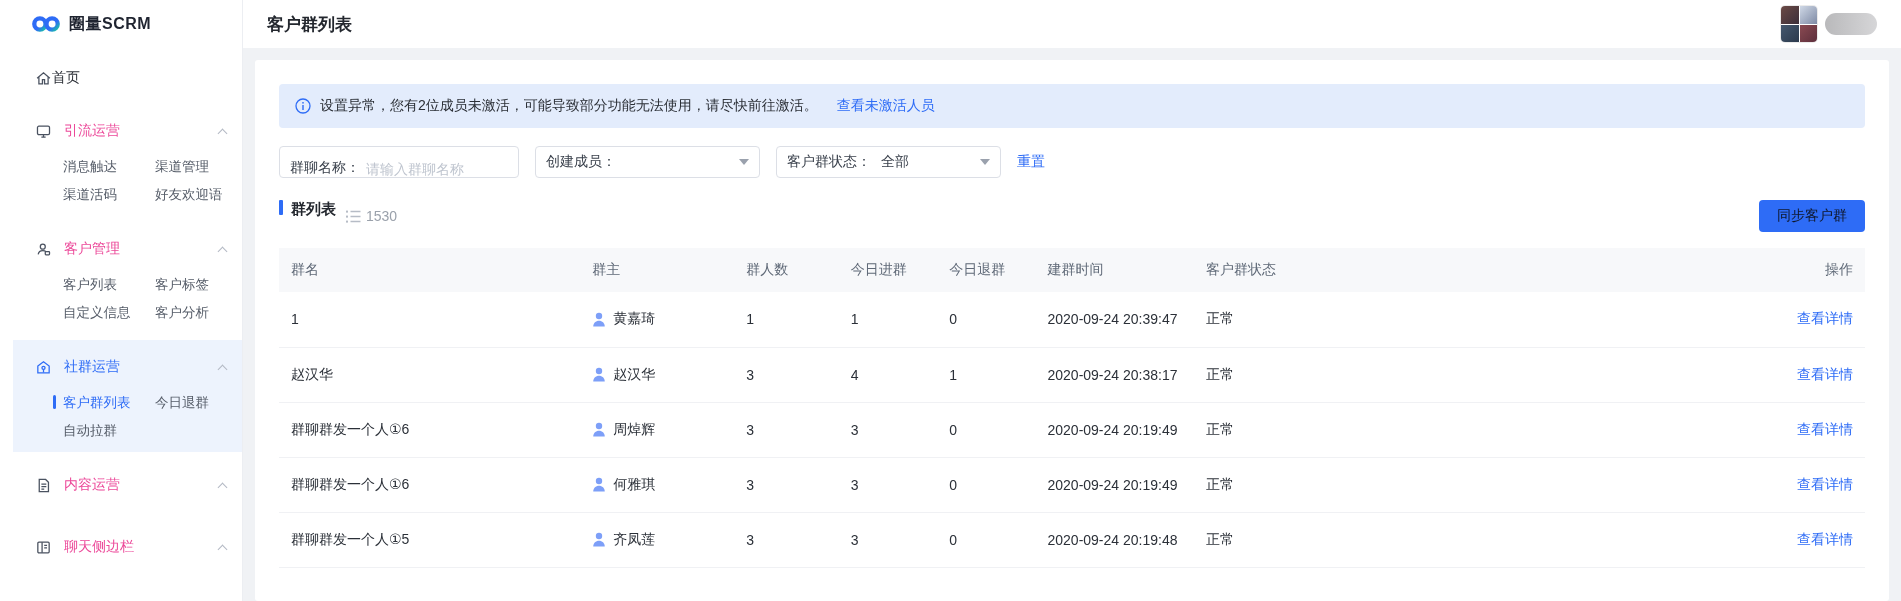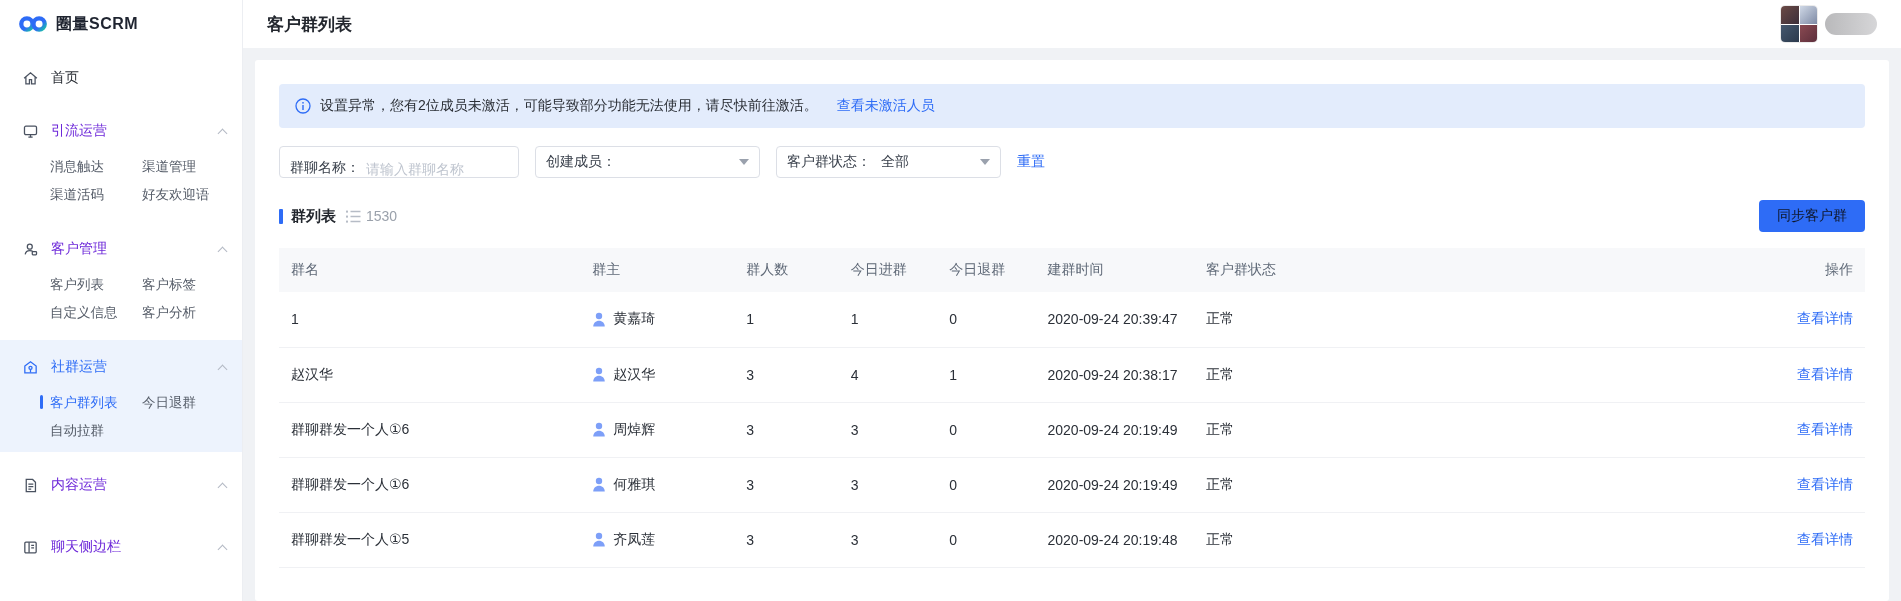--- a/index.html
+++ b/index.html
@@ -6,35 +6,35 @@
   html,body { width:1901px; height:601px; overflow:hidden; }
   body {
     font-family:"Liberation Sans","DejaVu Sans",sans-serif;
     background:#f0f2f5; color:#2b2f36; font-size:14px;
     display:flex;
   }
 
   
   .sidebar {
     width:243px; min-width:243px; height:601px; background:#fff;
-    border-right:1px solid #eceef2; display:flex; flex-direction:column;
+    border-right:1px solid #eceef2; display:flex; flex-direction:column;padding-left:13px;
   }
   .logo-row { height:48px; display:flex; align-items:center; padding-left:18px; gap:8px; }
   .logo-mark { width:30px; height:22px; display:block; }
   .logo-text { font-size:16px; font-weight:700; color:#1f2430; letter-spacing:.5px; }
   .nav { flex:1; padding-top:10px; overflow:hidden; }
   .nav-home {
-    height:40px; display:flex; align-items:center; gap:12px;
+    height:40px; display:flex; align-items:center; 
     padding-left:22px; cursor:pointer; color:#2b2f36; font-size:14px;
   }
   .nav-section { padding:10px 0 12px 0; margin-top:6px; }
   .nav-section.active { background:#edf3fd; }
   .sec-head {
     height:34px; display:flex; align-items:center; gap:12px;
-    padding:0 16px 0 22px; cursor:pointer; font-size:14px; color:#6d28d9;
+    padding:0 16px 0 22px; cursor:pointer; font-size:14px; color:#ec4899;
   }
   .nav-section.active .sec-head { color:#2e6cf6; }
   .sec-head .grow { flex:1; }
   .chev {
     width:7px; height:7px; border-right:1.5px solid #b3b9c4; border-bottom:1.5px solid #b3b9c4;
     transform:rotate(225deg); margin-top:4px;
   }
   .sec-items {
     display:grid; grid-template-columns:92px auto; row-gap:10px;
     padding:10px 8px 0 50px; font-size:13.5px; color:#555c68;
@@ -98,21 +98,21 @@
   .fbox.w1 { width:240px;align-items:flex-end; }
   .fbox.w2 { width:225px; justify-content:space-between; }
   .fvalue { flex:1; color:#3a414c; padding-left:4px; }
   .caret-down {
     width:0; height:0; border-left:5px solid transparent; border-right:5px solid transparent;
     border-top:6px solid #9aa1ad; flex:none;
   }
   .reset-link { color:#2e6cf6; text-decoration:none; font-size:14px; cursor:pointer; }
 
   
-  .list-head { display:flex; align-items:center; margin-top:22px; }
+  .list-head { display:flex; margin-top:22px; }
   .blue-bar { width:4px; height:15px; background:#2e6cf6; border-radius:1px; margin-right:8px; }
   .list-title { font-size:15px; font-weight:700; color:#23272e; }
   .count-wrap { display:flex; align-items:center; gap:5px; margin-left:10px; color:#9aa1ab; font-size:14px; }
   .grow { flex:1; }
   .sync-btn {
     background:#2e6cf6; color:#0f172a; border:none; border-radius:4px;
     height:32px; padding:0 18px; font-size:14px; font-family:inherit; cursor:pointer;
   }
 
   

